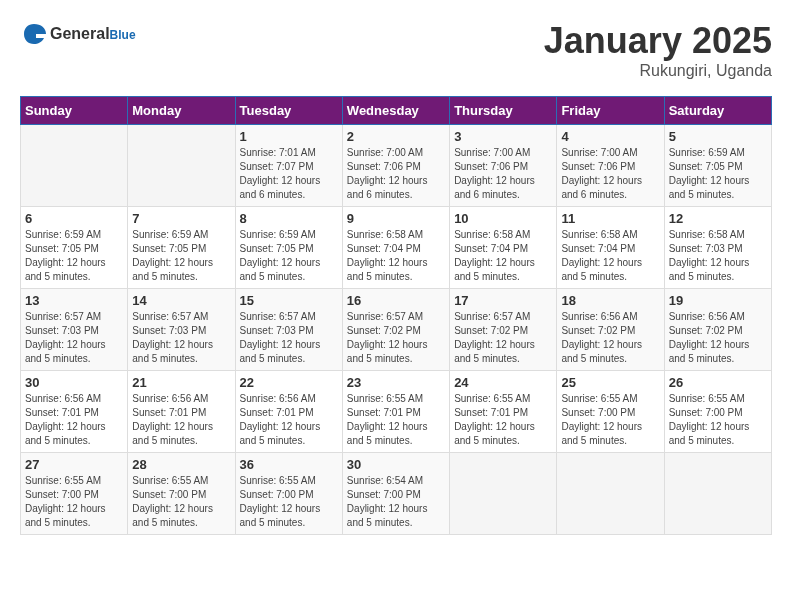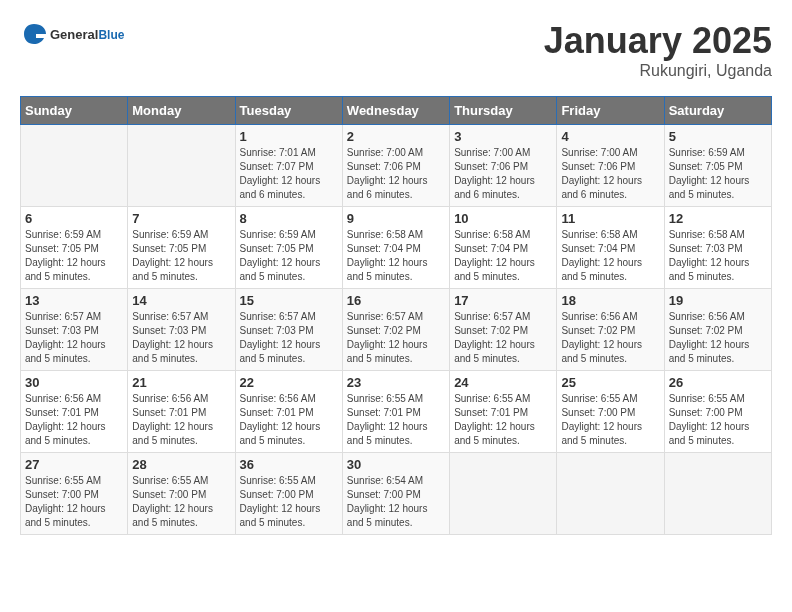--- a/index.html
+++ b/index.html
@@ -36,21 +36,21 @@
     .location-title {
       font-size: 16px;
       color: #555;
     }
     .calendar {
       width: 100%;
       border-collapse: collapse;
       font-size: 11px;
     }
     .calendar thead th {
-      background: #737373;
+      background: #701a75;
       color: #fff;
       padding: 6px 4px;
       text-align: left;
       font-size: 13px;
       font-weight: bold;
       border: 1px solid #2a6db5;
     }
     .calendar tbody td {
       border: 1px solid #ddd;
       vertical-align: top;
@@ -82,21 +82,21 @@
   </style>
 </head>
 <body>
 
 <div class="header-area">
   <div class="logo">
     <svg class="logo-icon" viewBox="0 0 28 28">
       <path d="M14 4 C8 4 4 8 4 14 C4 20 8 24 14 24 C18 24 22 22 24 18 L16 18 L16 14 L26 14 C26 8 21 4 14 4Z" fill="#1a6ab1"></path>
     </svg>
     <div>
-      <span style="font-size:13px;font-weight:bold;color:#333;">General</span><span style="font-size:12px;font-weight:bold;color:#1a6ab1;">Blue</span>
+      <span style="font-size:16px;font-weight:bold;color:#333;">General</span><span style="font-size:12px;font-weight:bold;color:#1a6ab1;">Blue</span>
     </div>
   </div>
   <div class="title-area">
     <div class="month-title">January 2025</div>
     <div class="location-title">Rukungiri, Uganda</div>
   </div>
 </div>
 
 <table class="calendar">
   <thead>

